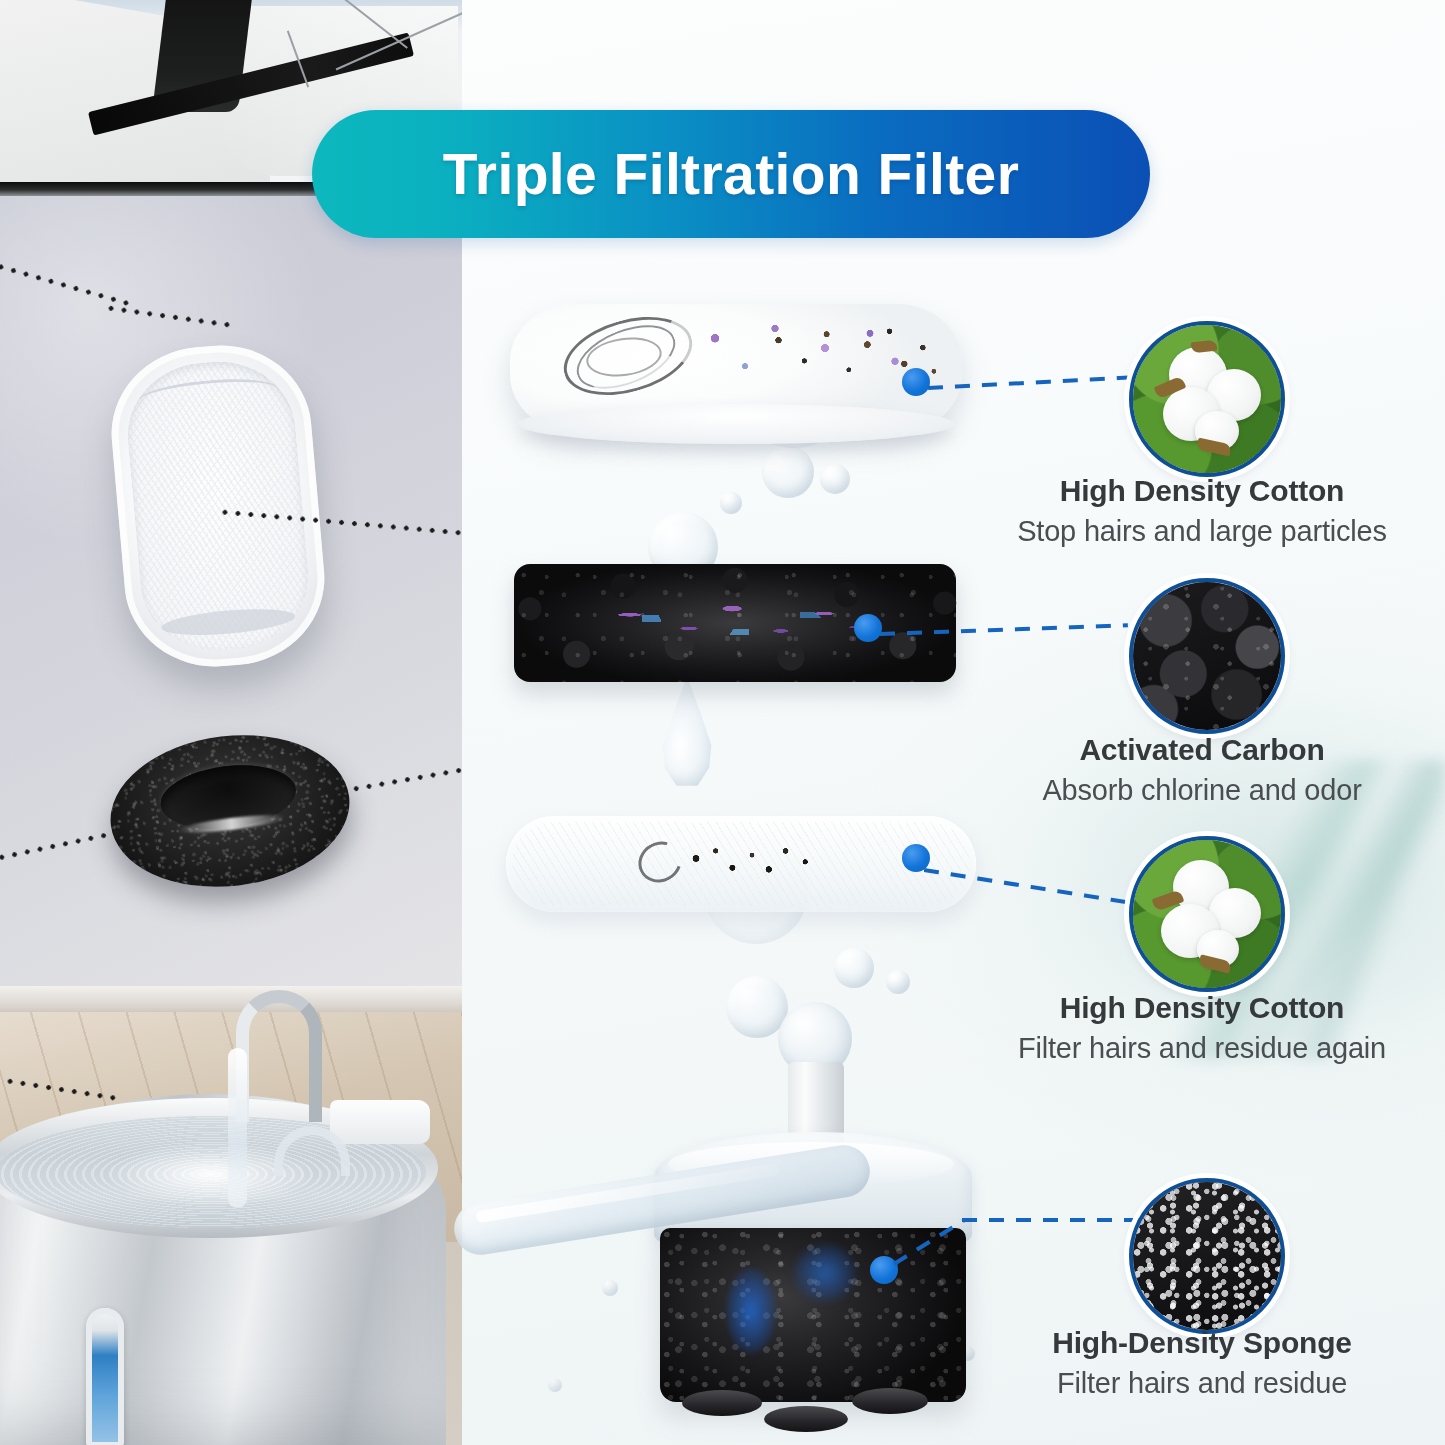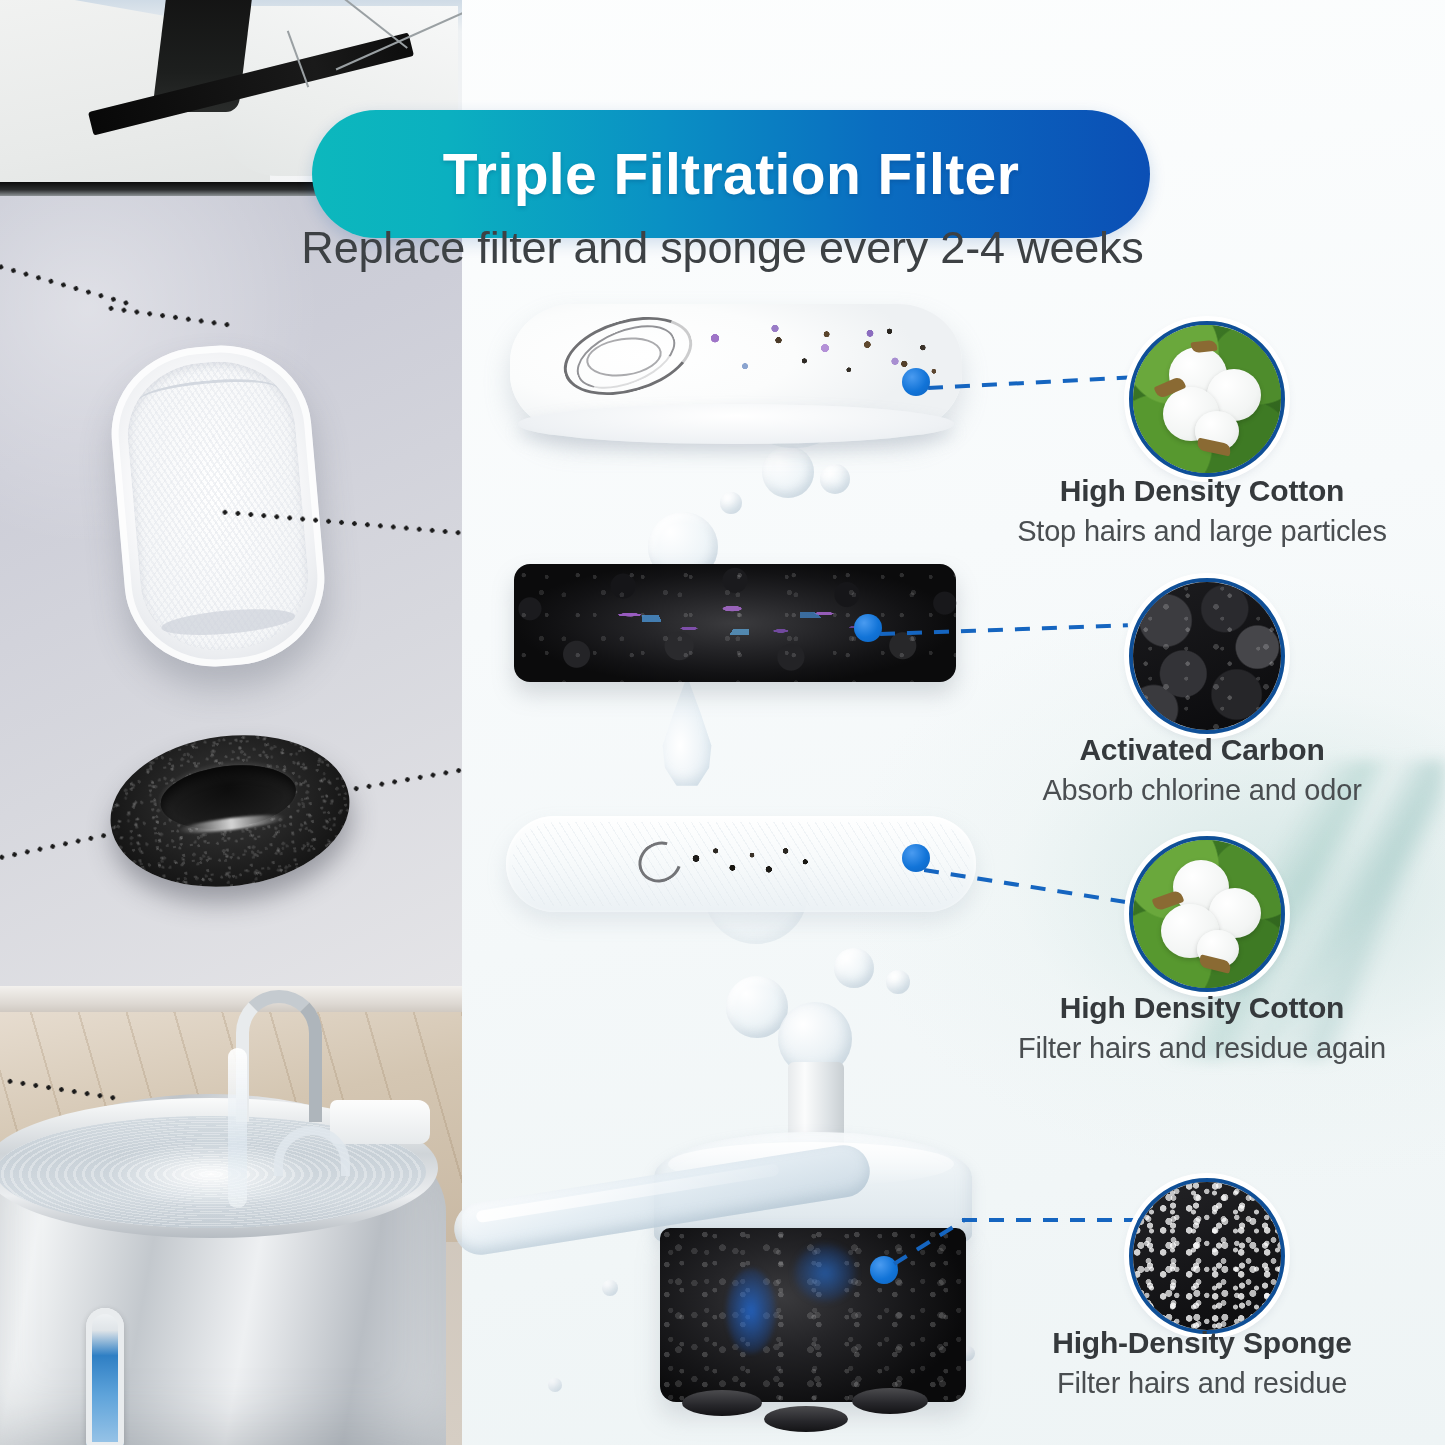--- a/index.html
+++ b/index.html
@@ -540,21 +540,20 @@
     <div class="fl-spout"></div>
     <div class="fl-stream"></div>
     <div class="fl-window"></div>
     <div class="dotline" style="left:-10px; top:100px; width:130px; transform:rotate(9deg);"></div>
   </div>
 
   <div class="header-pill">
     <div class="header-title">Triple Filtration Filter</div>
   </div>
 
-  <div class="subtitle">Replace filter and sponge every 2-4 weeks</div>
 
   <div class="stage">
 
     <div class="bub" style="left:300px; top:250px; width:52px; height:52px;"></div>
     <div class="bub" style="left:358px; top:268px; width:30px; height:30px;"></div>
     <div class="bub" style="left:186px; top:316px; width:70px; height:70px;"></div>
     <div class="bub" style="left:258px; top:296px; width:22px; height:22px;"></div>
     <div class="bub" style="left:372px; top:752px; width:40px; height:40px;"></div>
     <div class="bub" style="left:424px; top:774px; width:24px; height:24px;"></div>
     <div class="bub" style="left:264px; top:780px; width:62px; height:62px;"></div>

